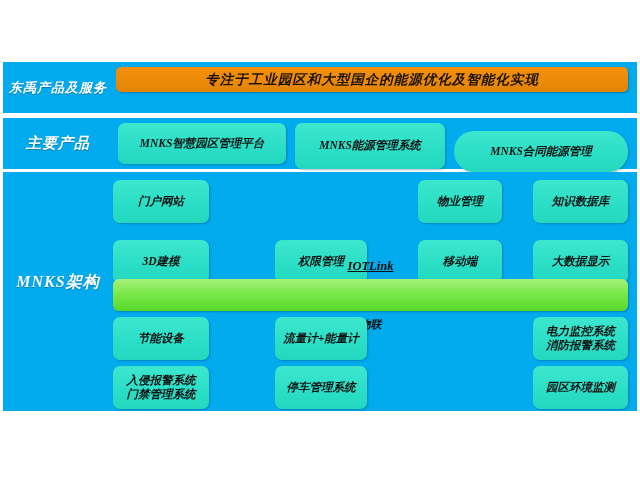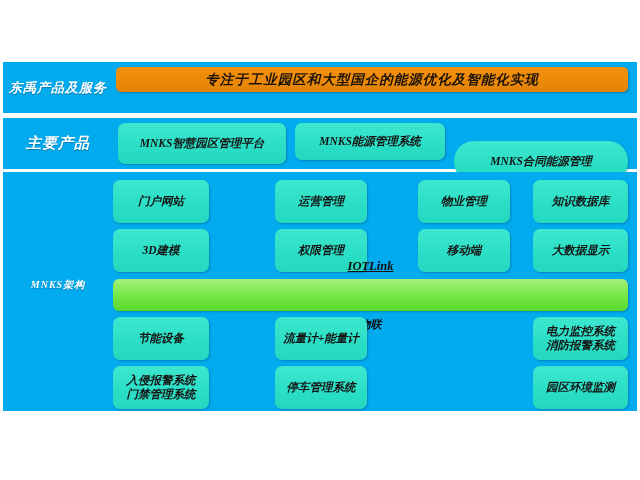--- a/index.html
+++ b/index.html
@@ -22,21 +22,21 @@
     position:absolute;left:0;width:110px;
     color:#ffffff;
     font-style:italic;font-weight:bold;
     text-align:center;
     letter-spacing:1px;
     text-shadow:0 1px 1px rgba(0,60,100,.45);
     white-space:nowrap;
   }
   #label-products-services{top:17px;font-size:13px;}
   #label-main-products{top:16px;font-size:15px;}
-  #label-architecture{top:106px;font-size:10px;}
+  #label-architecture{top:100px;font-size:16px;}
 
   
   .orange-banner{
     position:absolute;left:113px;top:5px;width:512px;height:25px;
     border-radius:5px;
     background:linear-gradient(180deg,#F2900C 0%,#EE8C09 45%,#E28307 100%);
     box-shadow:1px 1px 2px rgba(0,40,70,.35);
     display:flex;align-items:center;justify-content:center;
   }
   .orange-banner span{
@@ -52,32 +52,32 @@
     box-shadow:1px 1px 2px rgba(0,40,70,.3);
     display:flex;align-items:center;justify-content:center;
     text-align:left;
     color:#141414;font-weight:bold;font-style:italic;
     line-height:1.15;
     box-sizing:border-box;
   }
 
   
   #mp-0{left:115px;top:5px;width:168px;height:41px;font-size:11.5px;}
-  #mp-1{left:292px;top:5px;width:150px;height:37px;font-size:11.5px;}
-  #mp-2{left:451px;top:23px;width:174px;height:41px;font-size:11.5px;border-radius:20px;}
+  #mp-1{left:292px;top:5px;width:150px;height:46px;font-size:11.5px;}
+  #mp-2{left:451px;top:13px;width:174px;height:41px;font-size:11.5px;border-radius:20px;}
 
   
   .arch-box{font-size:11.5px;}
   .r0{top:8px;height:43px;}
-  .r1{top:57px;height:43px;}
+  .r1{top:68px;height:43px;}
   .r2{top:145px;height:43px;}
   .r3{top:194px;height:43px;}
   .c0{left:110px;width:96px;}
   .c1{left:272px;width:92px;}
-  .c2{left:415px;width:92px;}
+  .c2{left:415px;width:84px;}
   .c3{left:530px;width:95px;}
 
   
   #iotlink-bar{
     position:absolute;left:110px;top:107px;width:515px;height:32px;
     border-radius:6px;
     background:linear-gradient(180deg,#A6F07A 0%,#7BE84C 45%,#56D92B 100%);
     box-shadow:1px 1px 2px rgba(0,40,70,.3);
     display:flex;flex-direction:column;align-items:center;justify-content:center;gap:45px;
   }
@@ -106,21 +106,20 @@
     <div class="side-label" id="label-main-products">主要产品</div>
     <div class="tbox" id="mp-0">MNKS智慧园区管理平台</div>
     <div class="tbox" id="mp-1">MNKS能源管理系统</div>
     <div class="tbox" id="mp-2">MNKS合同能源管理</div>
   </div>
 
   <div class="panel" id="panel-architecture">
     <div class="side-label" id="label-architecture">MNKS架构</div>
 
     <div class="tbox arch-box r0 c0">门户网站</div>
-    <div class="tbox arch-box r0 c1">运营管理</div>
     <div class="tbox arch-box r0 c2">物业管理</div>
     <div class="tbox arch-box r0 c3">知识数据库</div>
 
     <div class="tbox arch-box r1 c0">3D建模</div>
     <div class="tbox arch-box r1 c1">权限管理</div>
     <div class="tbox arch-box r1 c2">移动端</div>
     <div class="tbox arch-box r1 c3">大数据显示</div>
 
     <div id="iotlink-bar">
       <div id="iotlink-title">IOTLink</div>

